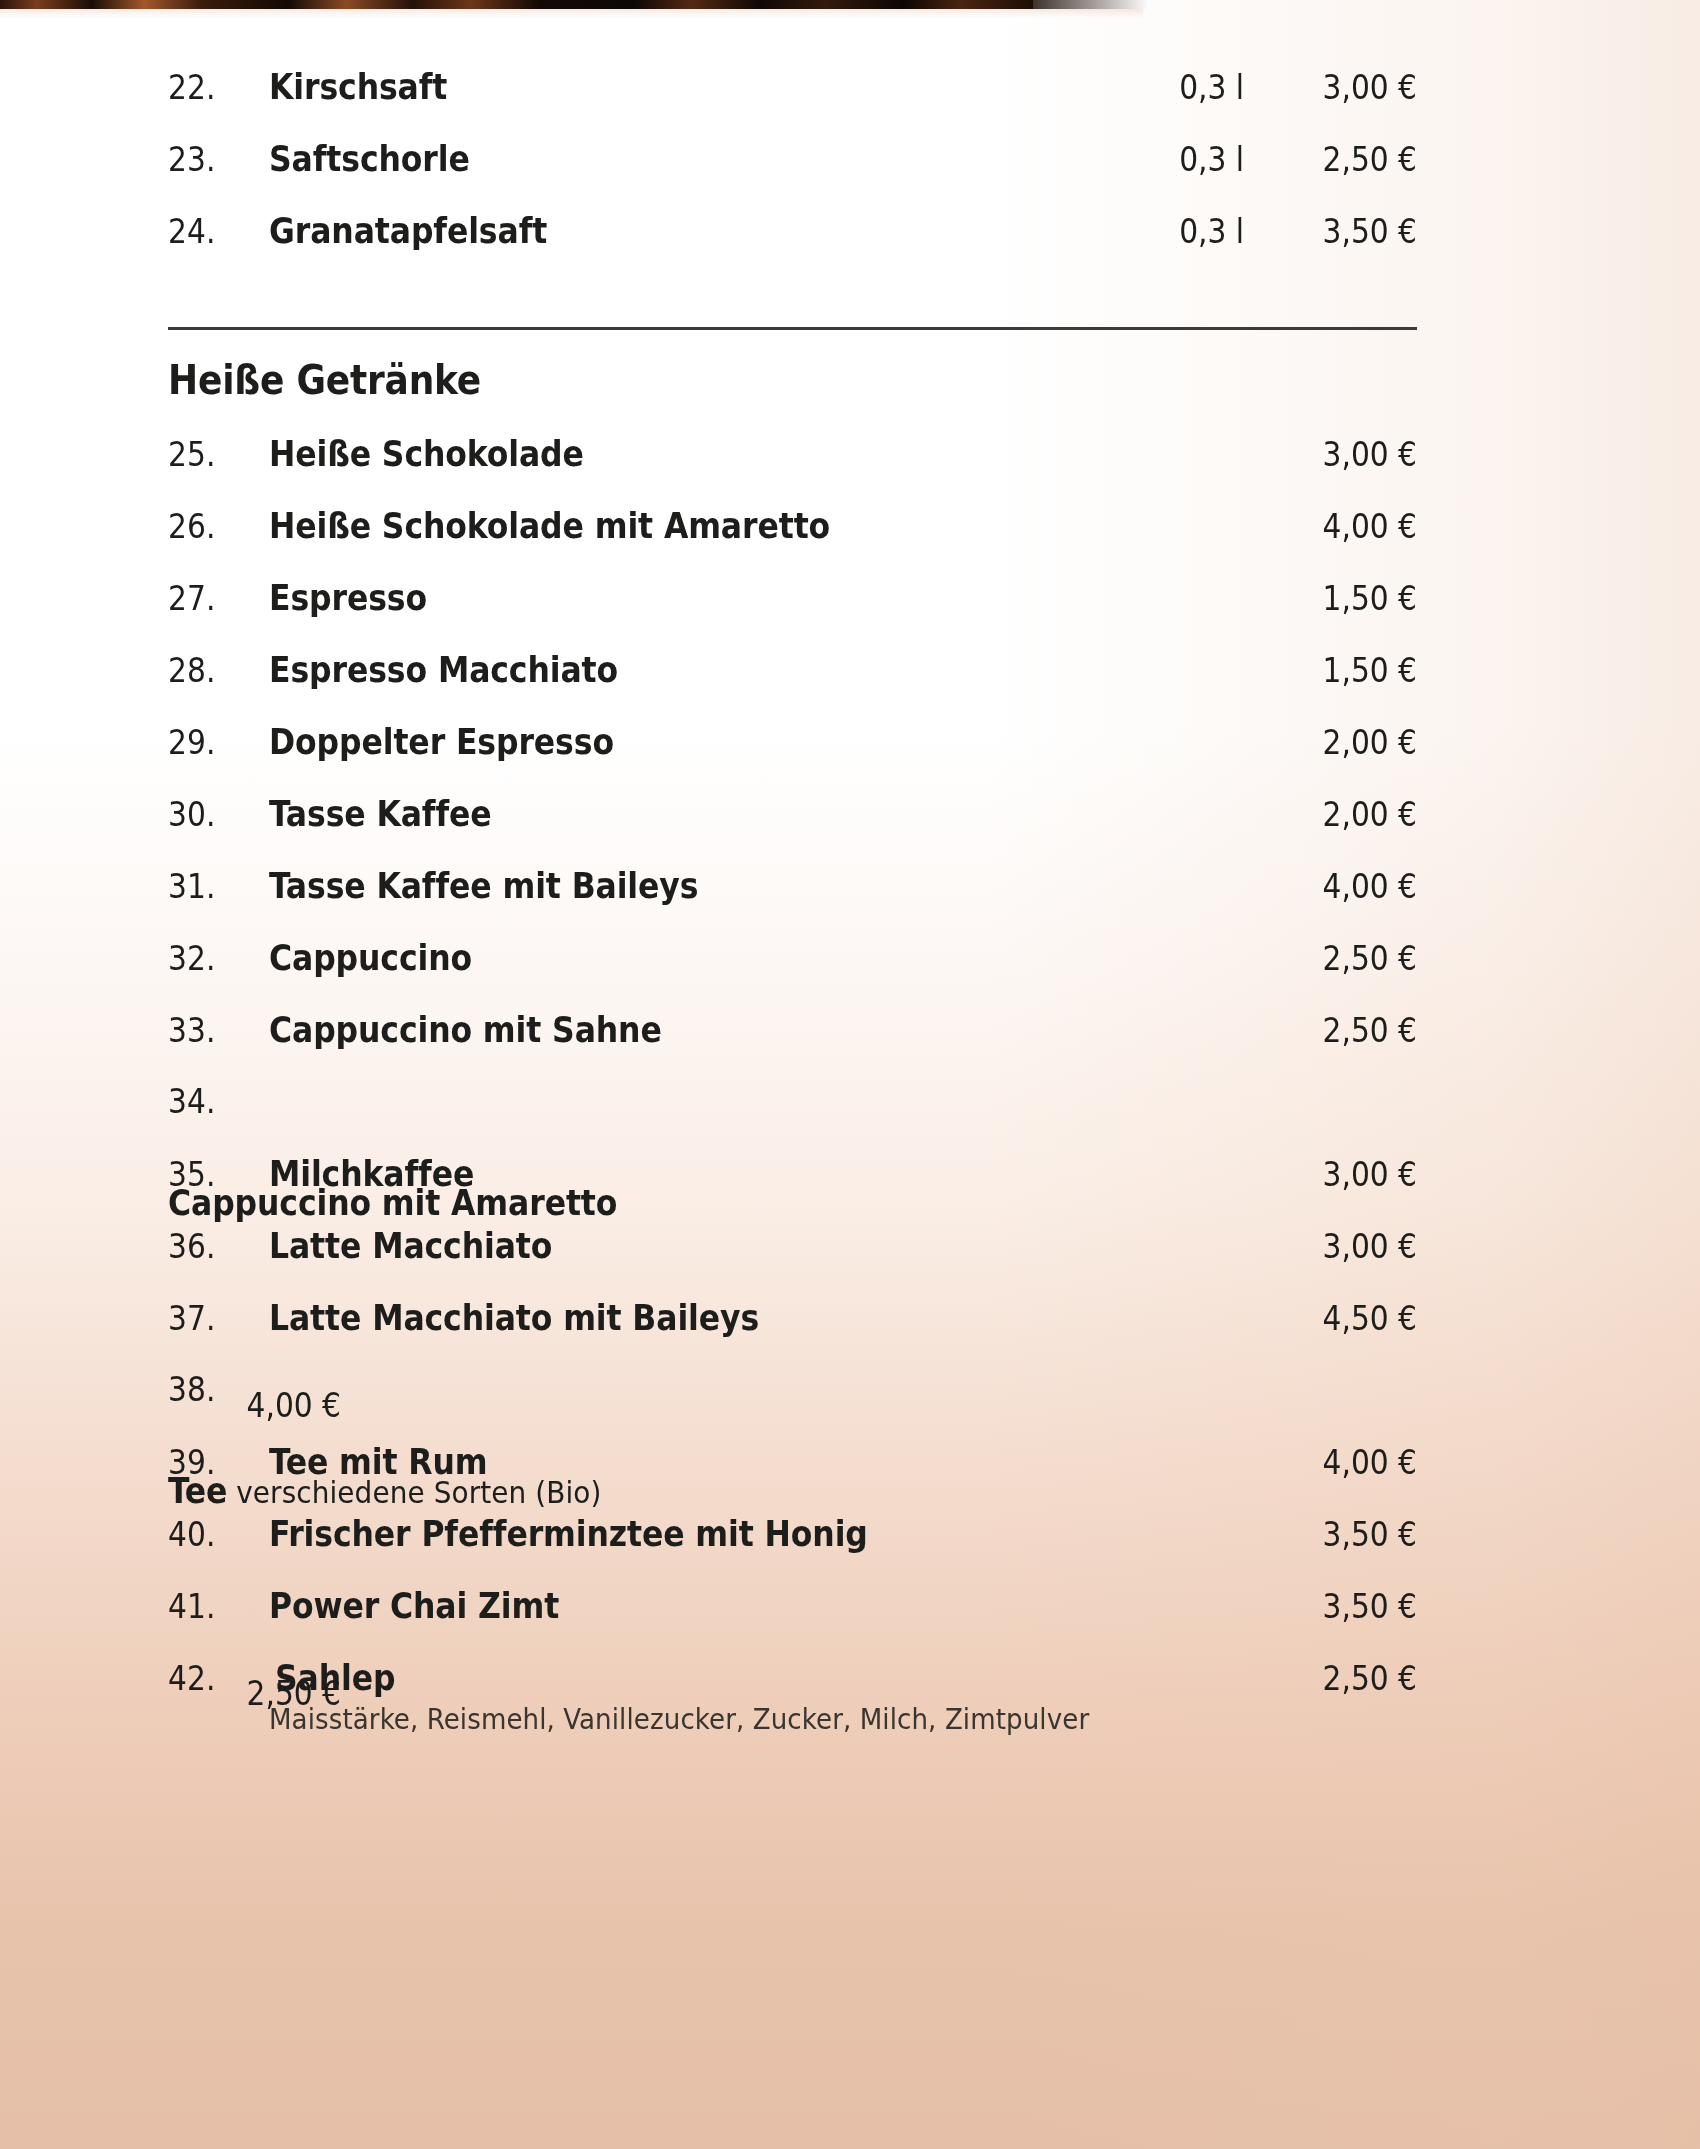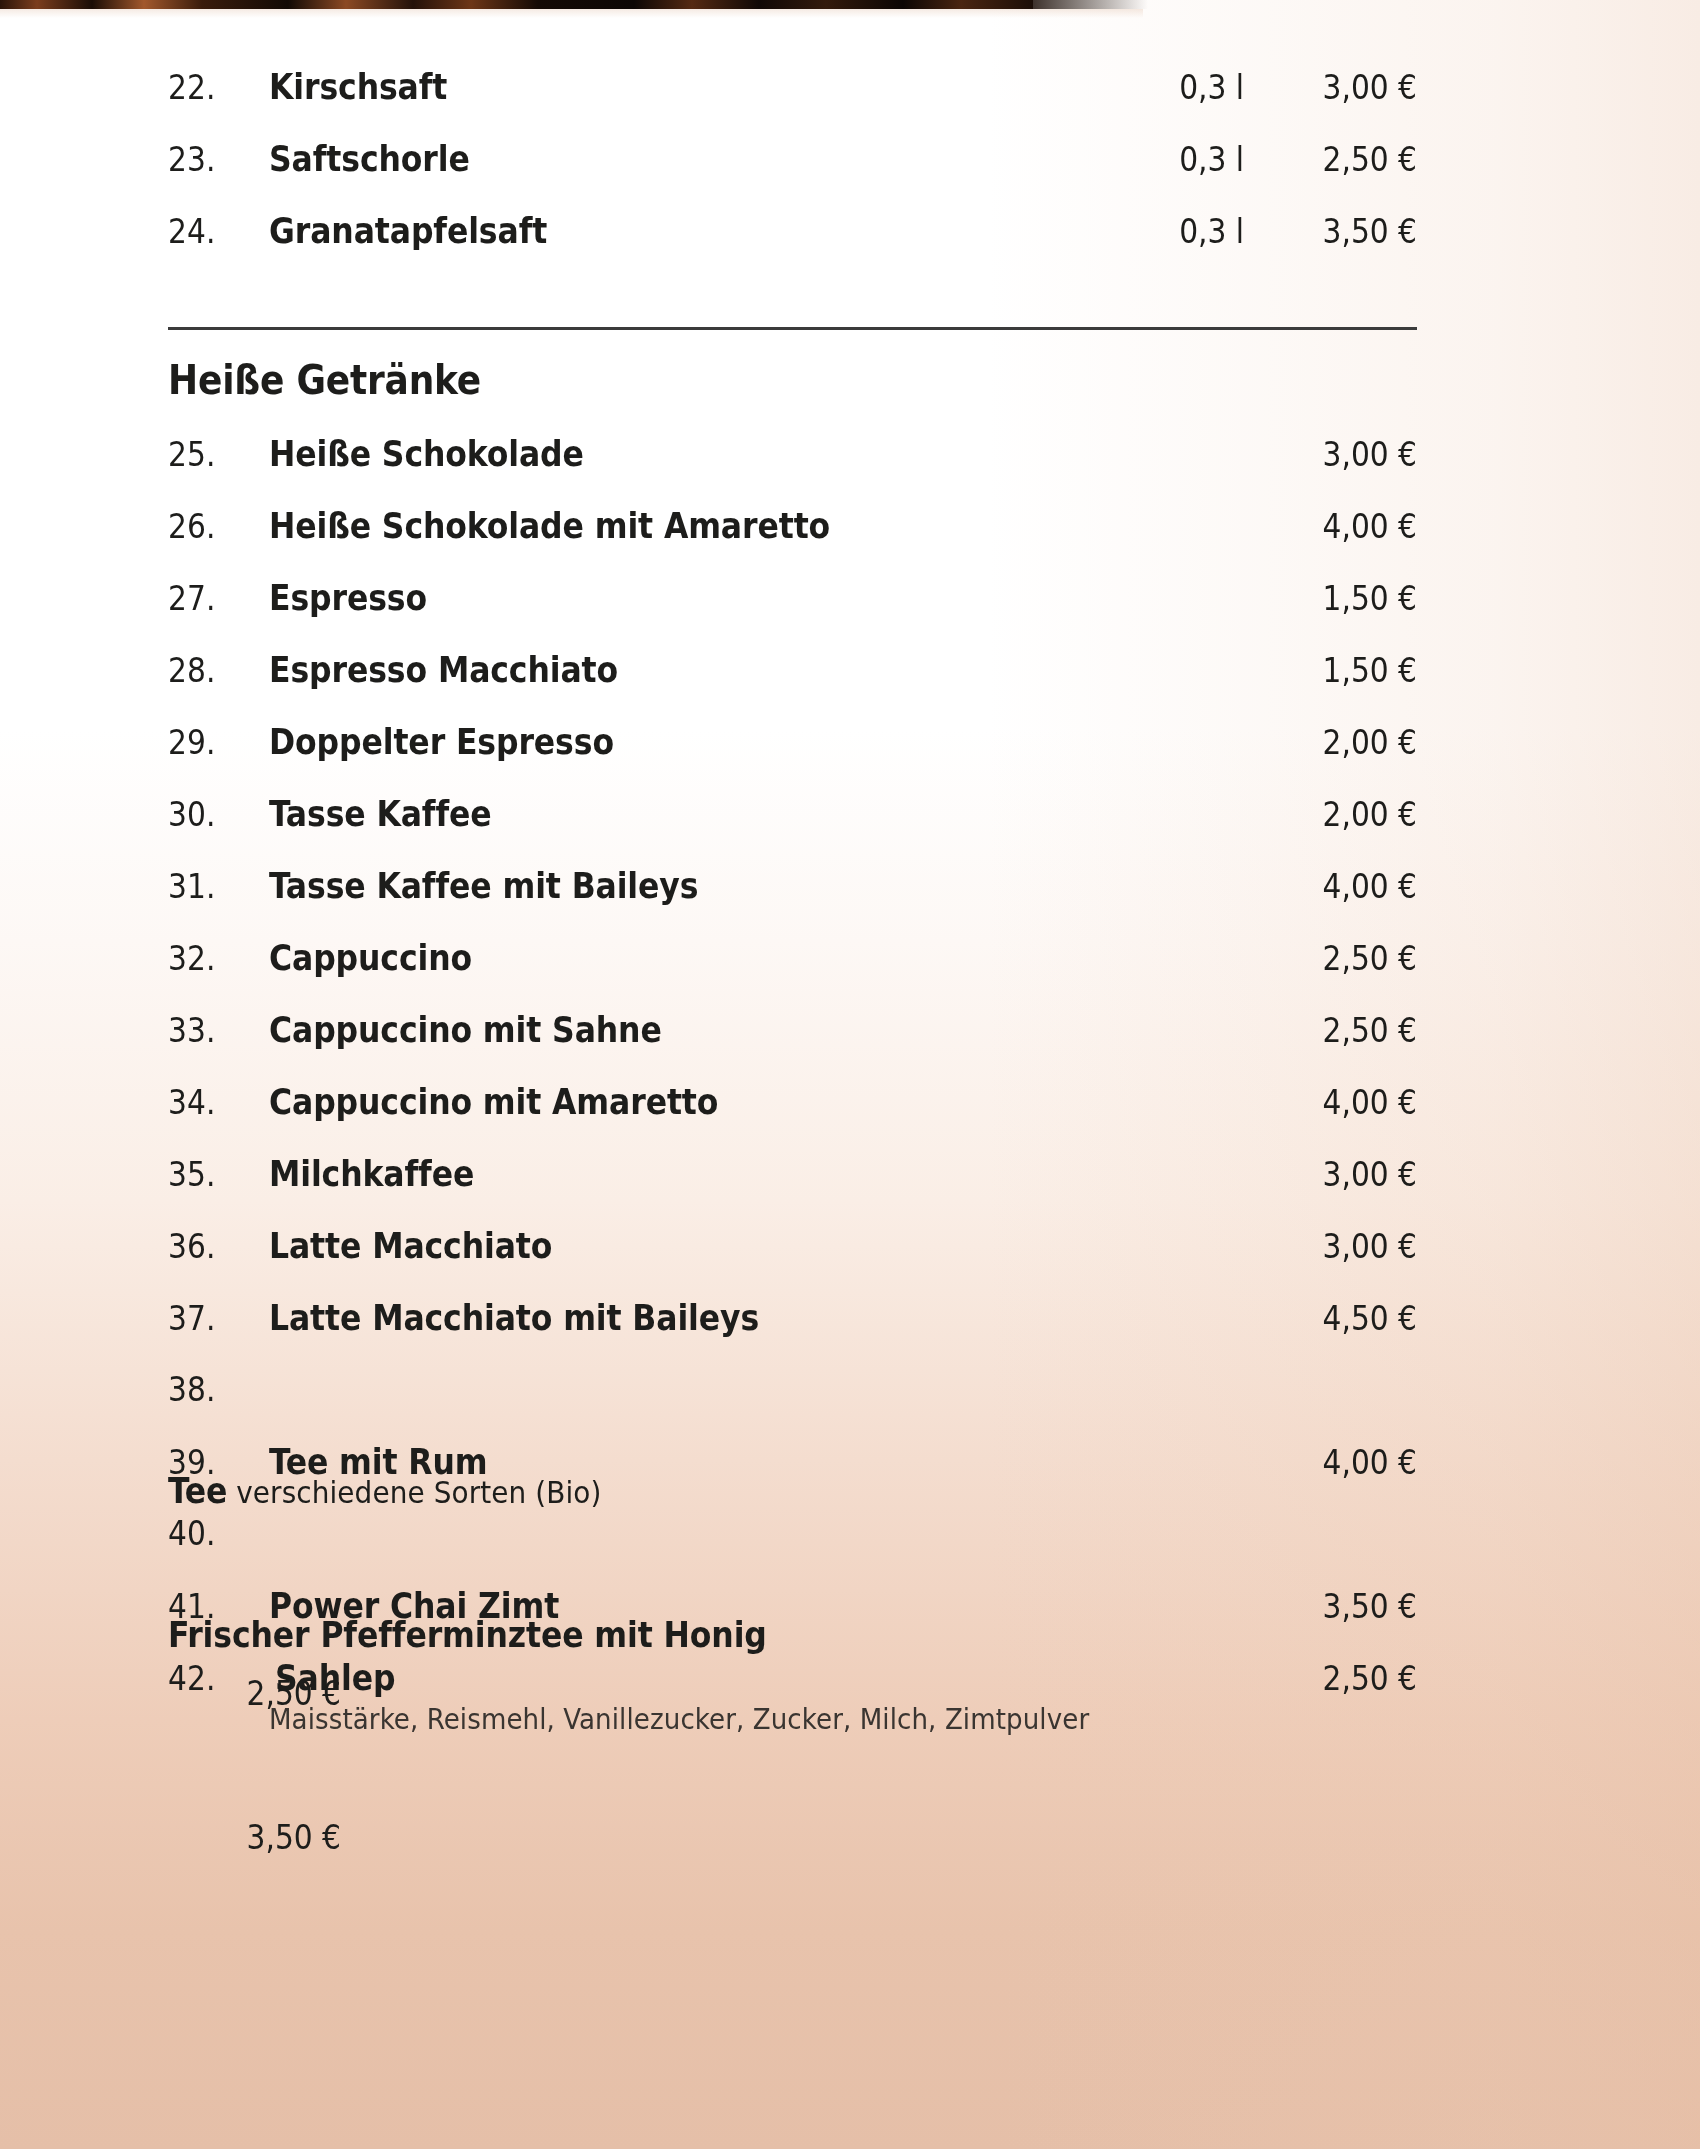--- a/index.html
+++ b/index.html
@@ -262,21 +262,21 @@
         <div class="row-name"><span>Cappuccino</span></div>
         <div class="row-vol"></div>
         <div class="row-price">2,50 €</div>
       </div>
       <div class="menu-row" style="height: 72px; justify-content: space-between;">
         <div class="row-num">33.</div>
         <div class="row-name"><span>Cappuccino mit Sahne</span></div>
         <div class="row-vol"></div>
         <div class="row-price">2,50 €</div>
       </div>
-      <div class="menu-row" style="height: 72px;">
+      <div class="menu-row" style="height: 72px; flex-direction: column;">
         <div class="row-num">34.</div>
         <div class="row-name"><span>Cappuccino mit Amaretto</span></div>
         <div class="row-vol"></div>
         <div class="row-price">4,00 €</div>
       </div>
       <div class="menu-row" style="height: 72px;">
         <div class="row-num">35.</div>
         <div class="row-name"><span>Milchkaffee</span></div>
         <div class="row-vol"></div>
         <div class="row-price">3,00 €</div>
@@ -298,21 +298,21 @@
         <div class="row-name"><span>Tee</span><span class="sub"> verschiedene Sorten (Bio)</span></div>
         <div class="row-vol"></div>
         <div class="row-price">2,50 €</div>
       </div>
       <div class="menu-row" style="height: 72px;">
         <div class="row-num">39.</div>
         <div class="row-name"><span>Tee mit Rum</span></div>
         <div class="row-vol"></div>
         <div class="row-price">4,00 €</div>
       </div>
-      <div class="menu-row" style="height: 72px; flex-direction: column;">
+      <div class="menu-row" style="height: 72px;">
         <div class="row-num">40.</div>
         <div class="row-name"><span>Frischer Pfefferminztee mit Honig</span></div>
         <div class="row-vol"></div>
         <div class="row-price">3,50 €</div>
       </div>
       <div class="menu-row" style="height: 72px;">
         <div class="row-num">41.</div>
         <div class="row-name"><span>Power Chai Zimt</span></div>
         <div class="row-vol"></div>
         <div class="row-price">3,50 €</div>

